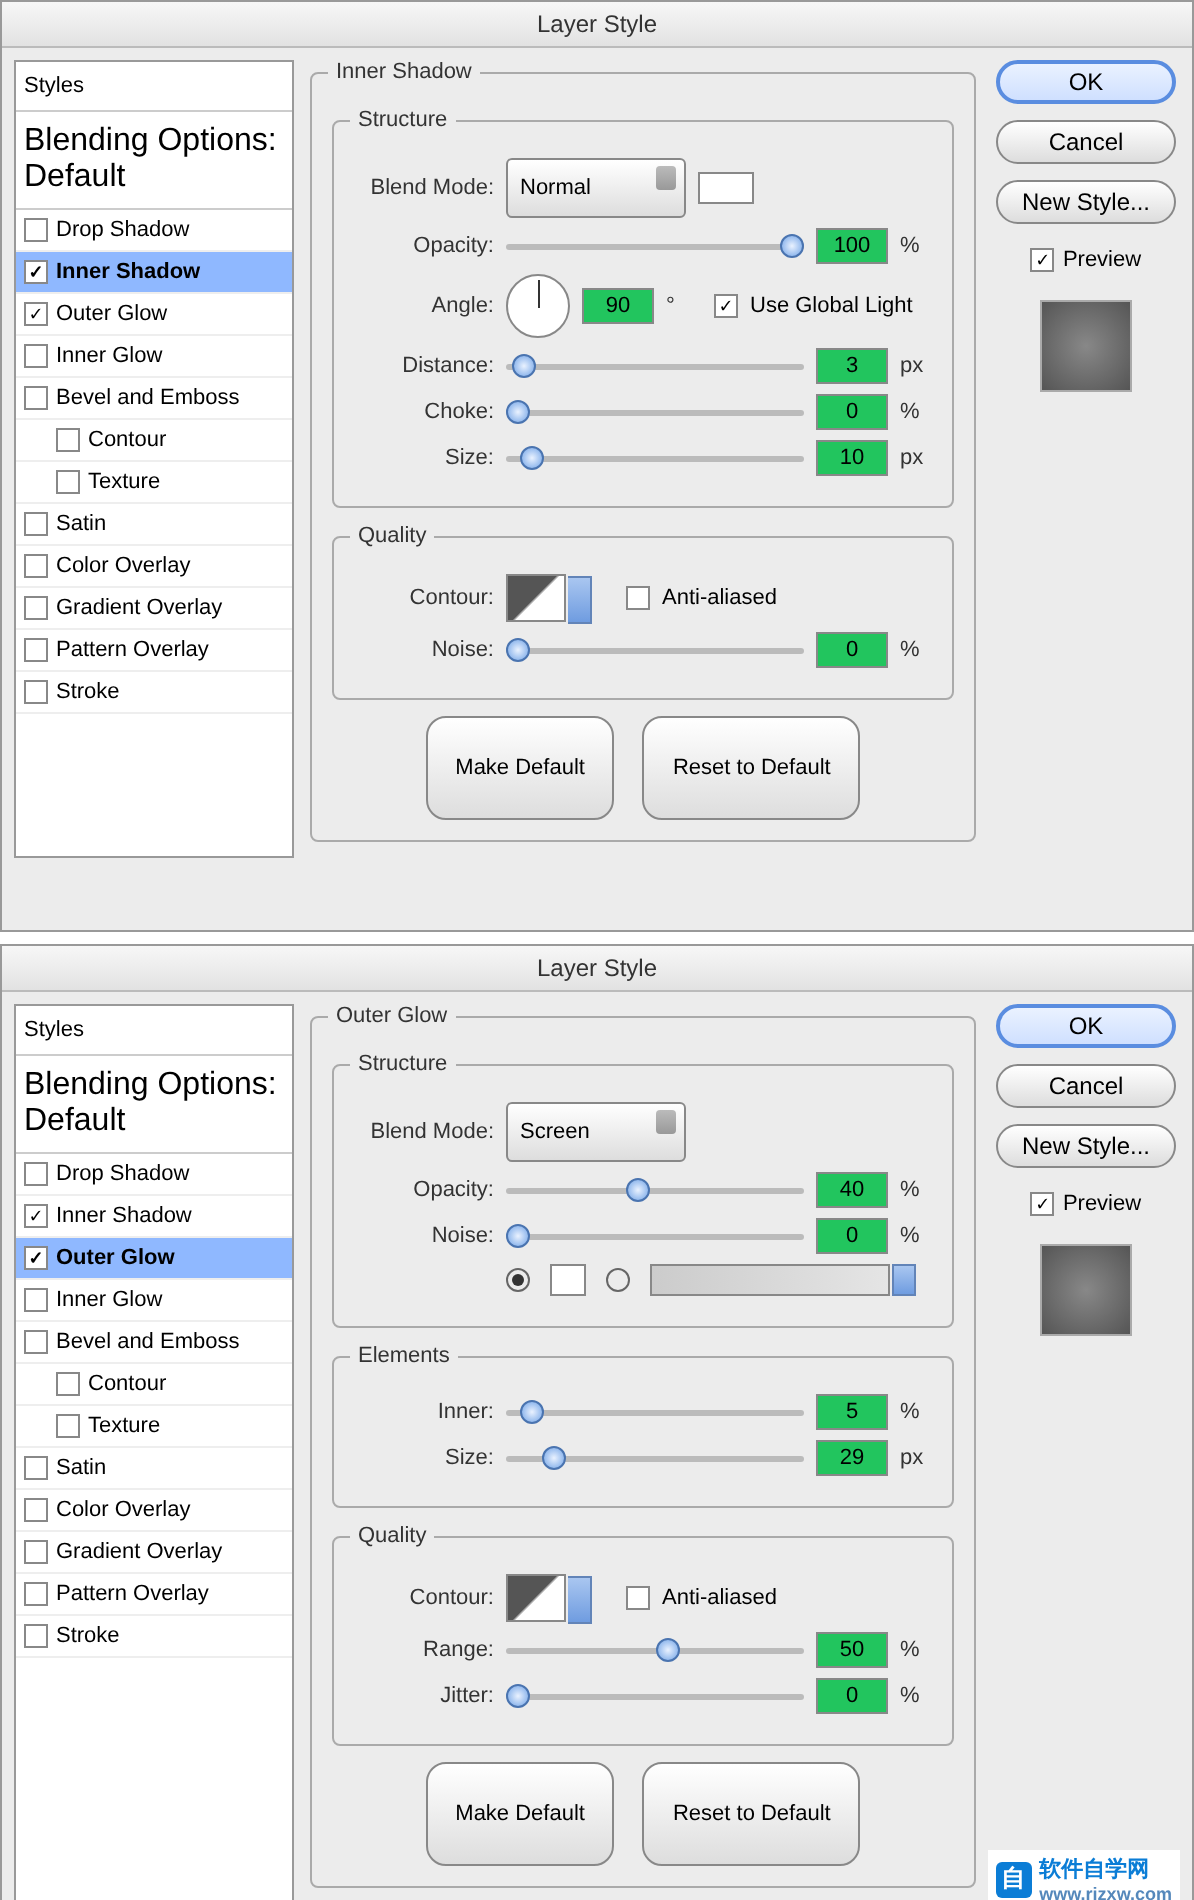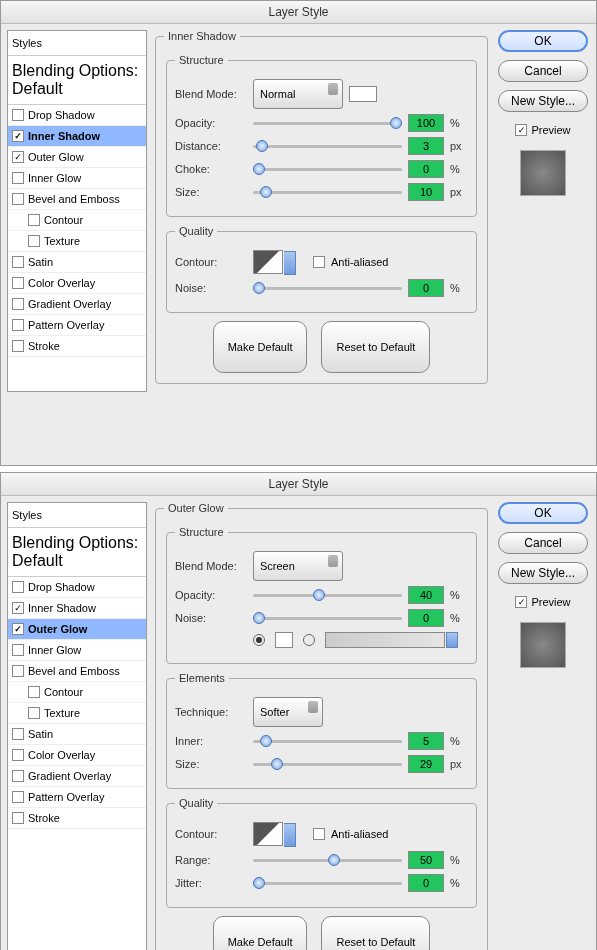--- a/index.html
+++ b/index.html
@@ -13,21 +13,21 @@
 .style-item { display: flex; align-items: center; gap: 4px; padding: 4px 4px; border-bottom: 1px solid #eee; cursor: default; }
 .style-item.selected { background: #8fb8ff; font-weight: bold; }
 .style-item.indent { padding-left: 20px; }
 .chk { width: 12px; height: 12px; border: 1px solid #888; background: #fff; display: inline-flex; align-items: center; justify-content: center; font-size: 9px; color: #000; }
 .chk.checked::after { content: "✓"; }
 .settings { flex: 1; }
 fieldset { border: 1px solid #aaa; border-radius: 4px; margin-bottom: 8px; padding: 8px 8px 10px 8px; background: #ececec; }
 legend { padding: 0 4px; font-size: 11px; color: #333; }
 fieldset.inner { margin: 4px 2px 8px 2px; }
 .row { display: flex; align-items: center; margin: 5px 0; gap: 6px; }
-.lbl { width: 72px; color: #333; }
+.lbl { width: 72px; text-align: right; color: #333; }
 .select { height: 30px; border: 1px solid #888; border-radius: 3px; background: linear-gradient(#fff,#ddd); padding: 0 18px 0 6px; display: inline-flex; align-items: center; position: relative; min-width: 90px; }
 .select::after { content: ""; position: absolute; right: 4px; top: 3px; width: 10px; height: 12px; background: linear-gradient(#bbb,#999); border-radius: 2px; }
 .color-swatch { width: 28px; height: 16px; border: 1px solid #888; background: #fff; }
 .slider { flex: 1; height: 14px; position: relative; }
 .slider .track { position: absolute; top: 6px; left: 0; right: 0; height: 3px; background: #bbb; border-radius: 2px; }
 .slider .thumb { position: absolute; top: 1px; width: 12px; height: 12px; background: radial-gradient(#eaf2ff,#6fa2e6); border: 1px solid #4a74b0; border-radius: 50%; }
 .numbox { width: 36px; height: 18px; border: 1px solid #888; background: #22c55e; text-align: center; font-size: 11px; display: inline-flex; align-items: center; justify-content: center; }
 .unit { width: 18px; color: #333; }
 .angle-dial { width: 32px; height: 32px; border: 1px solid #888; border-radius: 50%; background: #fff; position: relative; }
 .angle-dial::after { content: ""; position: absolute; left: 50%; top: 2px; width: 1px; height: 14px; background: #333; }
@@ -122,20 +122,28 @@
           <div class="row">
             <span class="lbl">Opacity:</span>
             <span class="slider">
                 <span class="track"></span>
                 <span class="thumb" style="left:calc(100% - 12px)"></span>
               </span>
             <span class="numbox">100</span>
             <span class="unit">%</span>
           </div>
           <div class="row">
+            <span class="lbl">Angle:</span>
+            <span class="angle-dial"></span>
+            <span class="numbox">90</span>
+            <span class="unit">°</span>
+            <span class="chk checked"></span>
+            <span>Use Global Light</span>
+          </div>
+          <div class="row">
             <span class="lbl">Distance:</span>
             <span class="slider">
                 <span class="track"></span>
                 <span class="thumb" style="left:2%"></span>
               </span>
             <span class="numbox">3</span>
             <span class="unit">px</span>
           </div>
           <div class="row">
             <span class="lbl">Choke:</span>
@@ -287,24 +295,20 @@
             <span class="color-swatch" style="width:18px;height:16px;"></span>
             <span class="radio"></span>
             <span class="gradient-swatch">
                 <span class="drop"></span>
               </span>
           </div>
         </fieldset>
         <fieldset class="inner">
           <legend>Elements</legend>
           <div class="row">
-            <span class="lbl">Technique:</span>
-            <span class="select" style="min-width:70px">Softer</span>
-          </div>
-          <div class="row">
             <span class="lbl">Inner:</span>
             <span class="slider">
                 <span class="track"></span>
                 <span class="thumb" style="left:5%"></span>
               </span>
             <span class="numbox">5</span>
             <span class="unit">%</span>
           </div>
           <div class="row">
             <span class="lbl">Size:</span>

